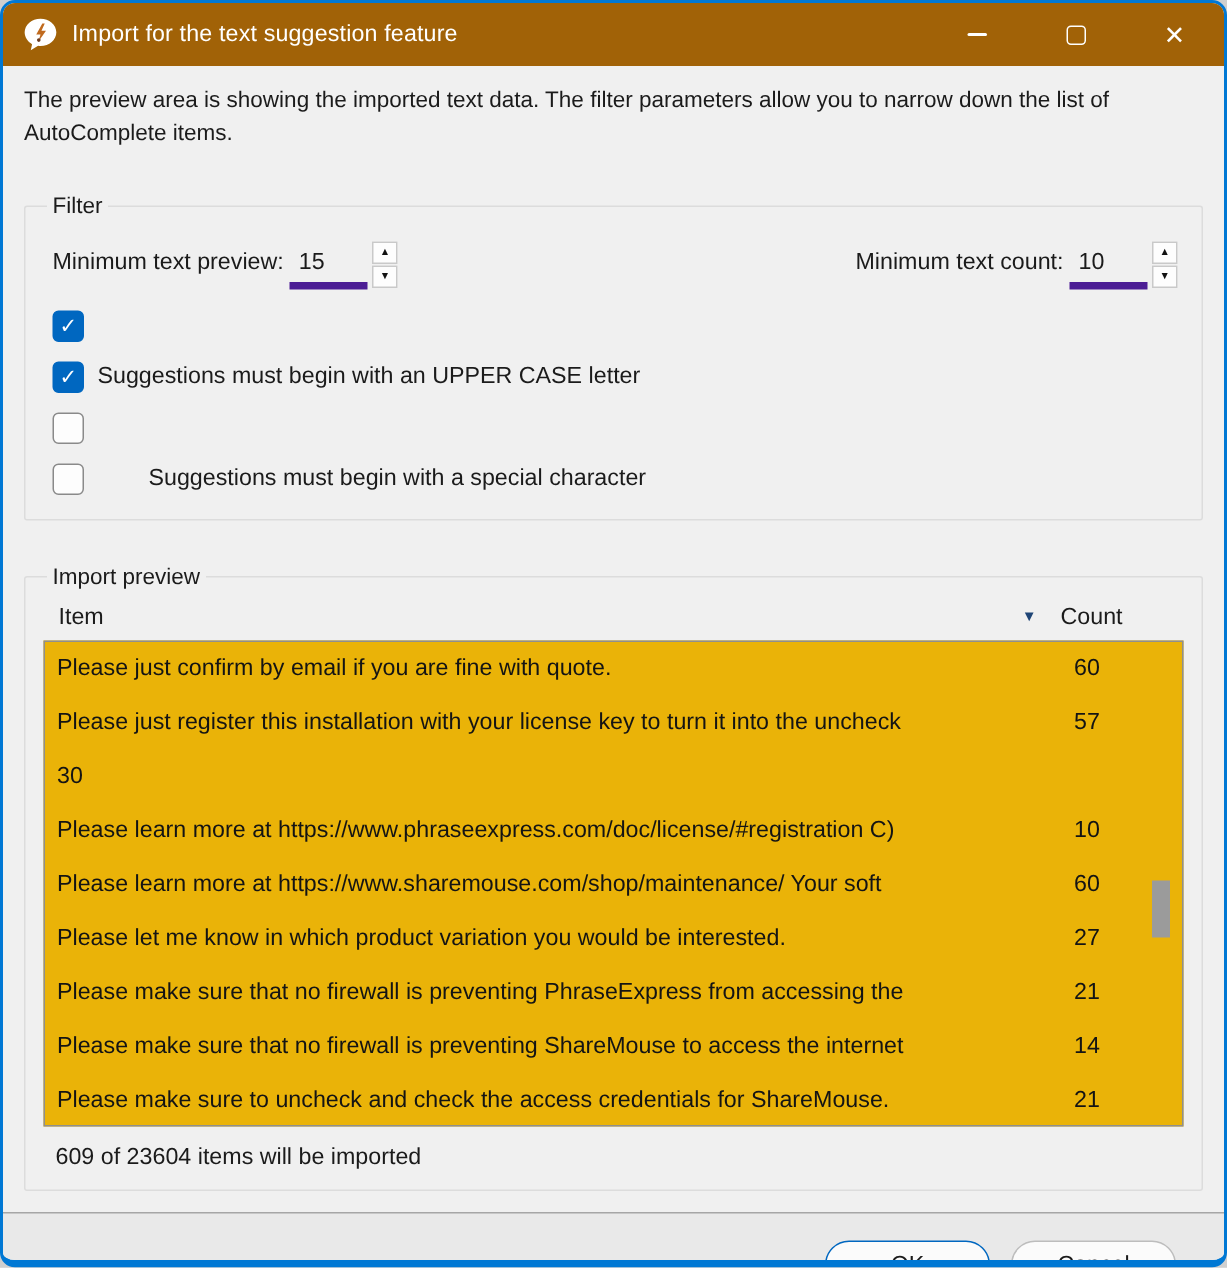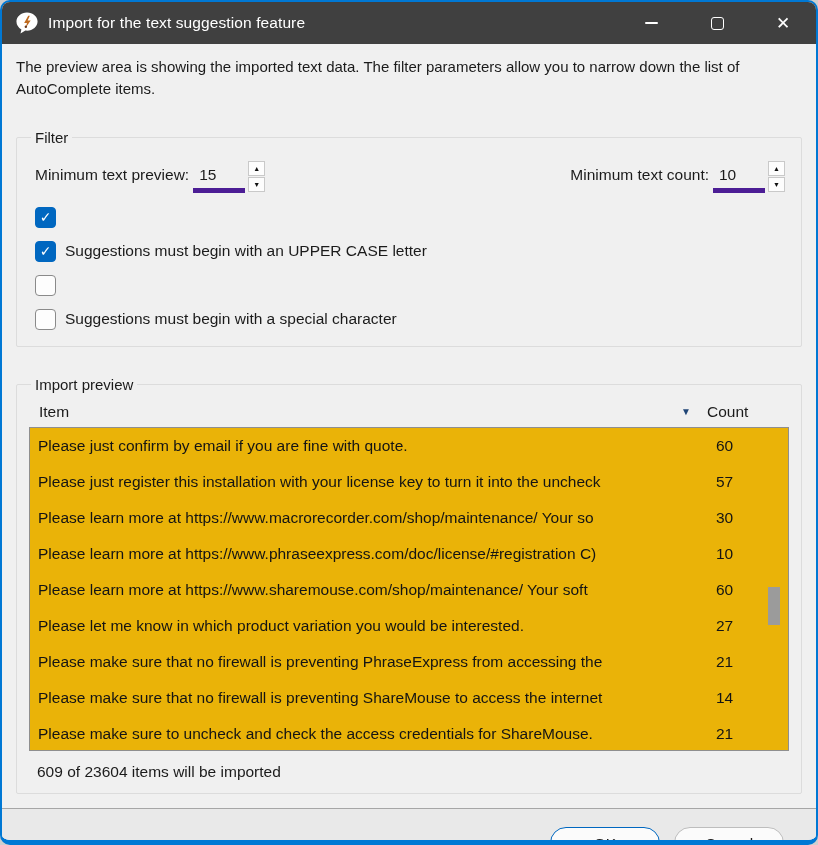--- a/index.html
+++ b/index.html
@@ -13,21 +13,21 @@
     border-bottom-width: 5px;
     border-radius: 10px;
     overflow: hidden;
     display: flex; flex-direction: column;
     position: relative;
   }
 
   
   .titlebar {
     height: 42px; flex: 0 0 42px;
-    background: #404040;
+    background: #a16207;
     display: flex; align-items: center;
     padding-left: 12px;
     color: #ffffff;
   }
   .app-icon { width: 26px; height: 26px; margin-right: 8px; flex: 0 0 auto; }
   .title-text { font-size: 15.5px; letter-spacing: 0.1px; }
   .win-controls { margin-left: auto; display: flex; align-items: center; height: 100%; }
   .win-btn {
     width: 66px; height: 100%;
     display: flex; align-items: center; justify-content: center;
@@ -199,21 +199,21 @@
         <span class="cb checked">
             <span class="check">✓</span>
           </span>
         <span class="check-label">Suggestions must begin with an UPPER CASE letter</span>
       </div>
       <div class="checkline">
         <span class="cb">
             <span class="check">✓</span>
           </span>
       </div>
-      <div class="checkline" style="margin-bottom:6px;">
+      <div class="checkline" style="margin-bottom:6px;gap:34px;">
         <span class="cb">
             <span class="check">✓</span>
           </span>
         <span class="check-label">Suggestions must begin with a special character</span>
       </div>
     </fieldset>
 
     <fieldset class="preview-fieldset">
       <legend>Import preview</legend>
 
@@ -226,21 +226,20 @@
       <div class="listbox">
         <div class="table-row">
           <span class="item-cell">Please just confirm by email if you are fine with quote.</span>
           <span class="count-cell">60</span>
         </div>
         <div class="table-row">
           <span class="item-cell">Please just register this installation with your license key to turn it into the uncheck</span>
           <span class="count-cell">57</span>
         </div>
         <div class="table-row">
-          <span class="item-cell">Please learn more at https://www.macrorecorder.com/shop/maintenance/ Your so</span>
           <span class="count-cell">30</span>
         </div>
         <div class="table-row">
           <span class="item-cell">Please learn more at https://www.phraseexpress.com/doc/license/#registration C)</span>
           <span class="count-cell">10</span>
         </div>
         <div class="table-row">
           <span class="item-cell">Please learn more at https://www.sharemouse.com/shop/maintenance/ Your soft</span>
           <span class="count-cell">60</span>
         </div>

